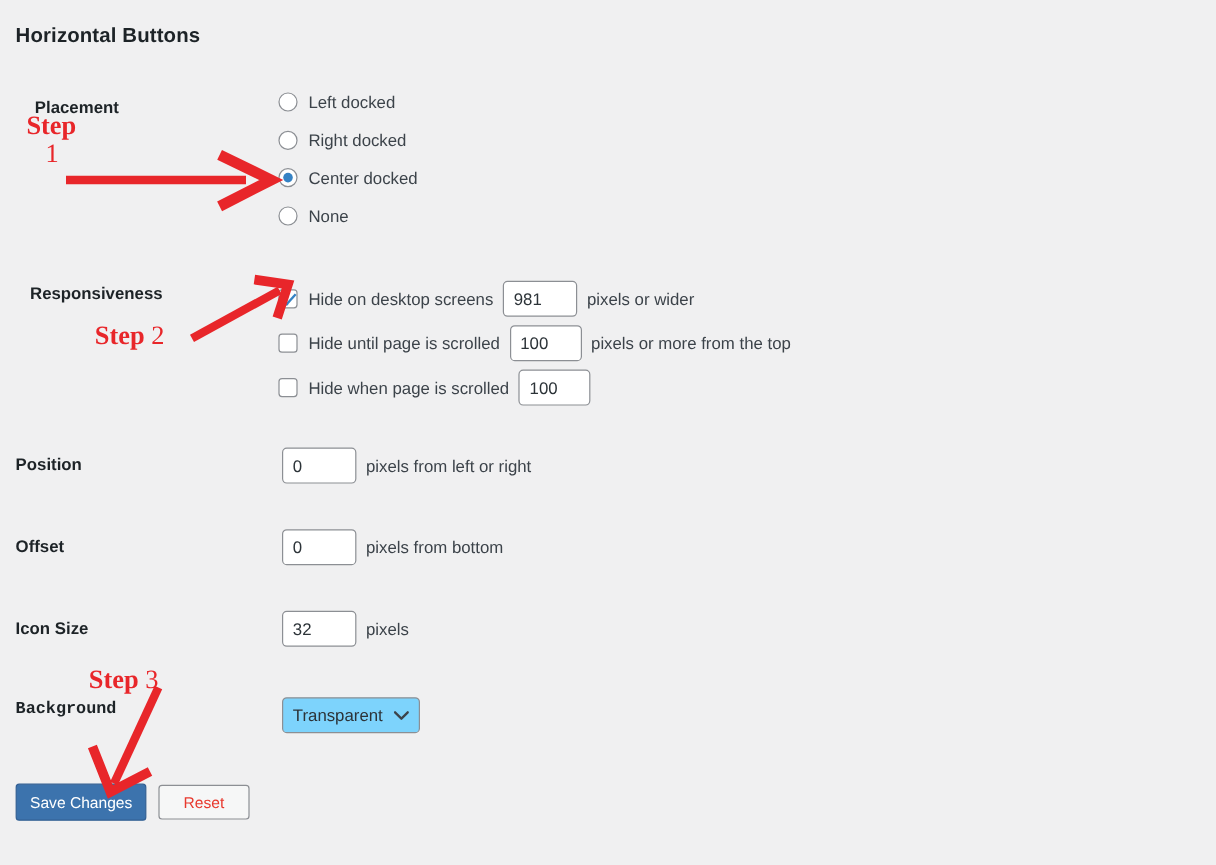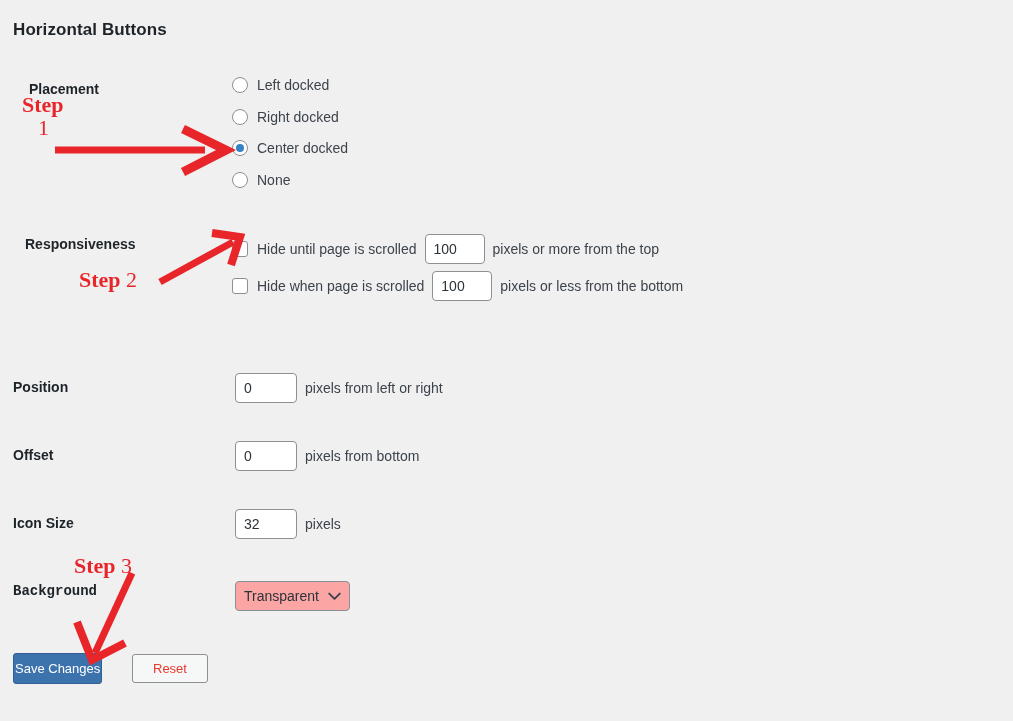--- a/index.html
+++ b/index.html
@@ -140,21 +140,21 @@
   .select-wrap {
     position: absolute;
     left: 235px;
     top: 581px;
   }
   .select-box {
     display: inline-flex;
     align-items: center;
     height: 30px;
     padding: 0 8px;
-    background: #fca5a5;
+    background: #7dd3fc;
     border: 1px solid #8c8f94;
     border-radius: 4px;
     font-size: 14px;
     color: #2c3338;
     cursor: pointer;
   }
   .select-box .chev {
     margin-left: 9px;
     display: inline-flex;
     align-items: center;
@@ -166,21 +166,21 @@
     left: 13px;
     top: 653px;
     background: #3c73ad;
     color: #fff;
     border: 1px solid #336094;
     border-radius: 3px;
     font-family: "Liberation Sans", sans-serif;
     font-size: 13px;
     font-weight: normal;
     height: 31px;
-    padding: 0 1px;
+    padding: 0 11px;
     cursor: pointer;
     line-height: 1;
   }
   .btn-reset {
     position: absolute;
     left: 132px;
     top: 654px;
     background: #f6f7f7;
     color: #e8392e;
     border: 1px solid #8c8f94;
@@ -256,33 +256,38 @@
   </div>
   <div class="radio-row">
     <span class="radio"></span>
     <span class="radio-label">None</span>
   </div>
 </div>
 
 <div class="row-label" style="top:236px;margin-left:12px;">Responsiveness</div>
 
 <div class="resp-group">
+  <div class="resp-row">
+    <span class="checkbox checked"></span>
+    <span class="resp-text">Hide on desktop screens</span>
+    <input class="num w-small" type="text" value="981" style="">
+    <span class="resp-text after">pixels or wider</span>
+  </div>
 
   <div class="resp-row">
     <span class="checkbox"></span>
     <span class="resp-text">Hide until page is scrolled</span>
     <input class="num w-med" type="text" value="100" style="">
     <span class="resp-text after">pixels or more from the top</span>
   </div>
 
   <div class="resp-row">
     <span class="checkbox"></span>
     <span class="resp-text">Hide when page is scrolled</span>
     <input class="num w-med" type="text" value="100" style="">
-    <span class="resp-text after">pixels or less from the bottom</span>
   </div>
 </div>
 
 <div class="row-label" style="top:379px;">Position</div>
 <div class="field-row" style="top:373px;">
   <input class="num w-small" type="text" value="0" style="">
   <span class="field-suffix">pixels from left or right</span>
 </div>
 
 <div class="row-label" style="top:447px;">Offset</div>

